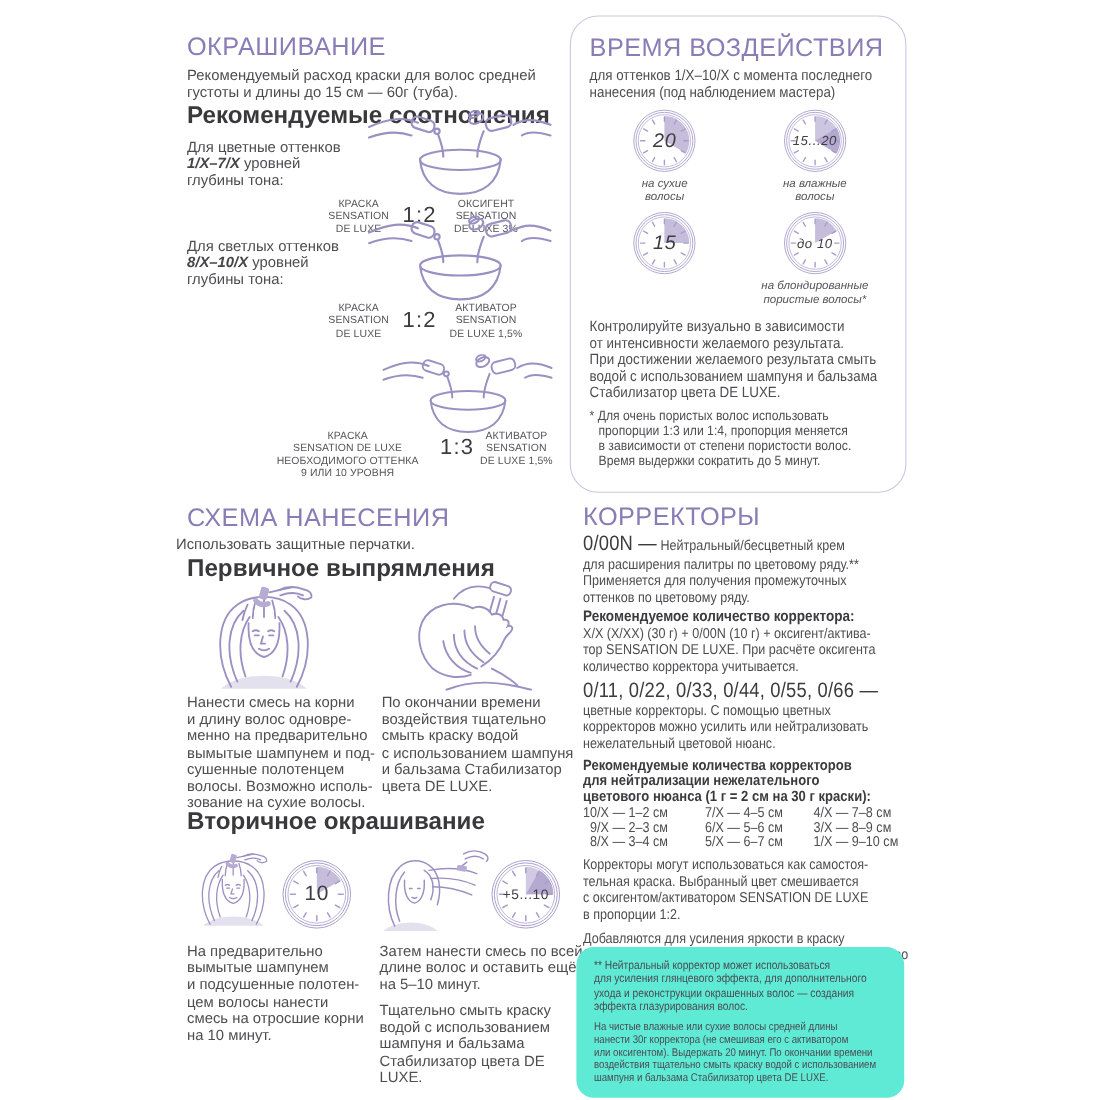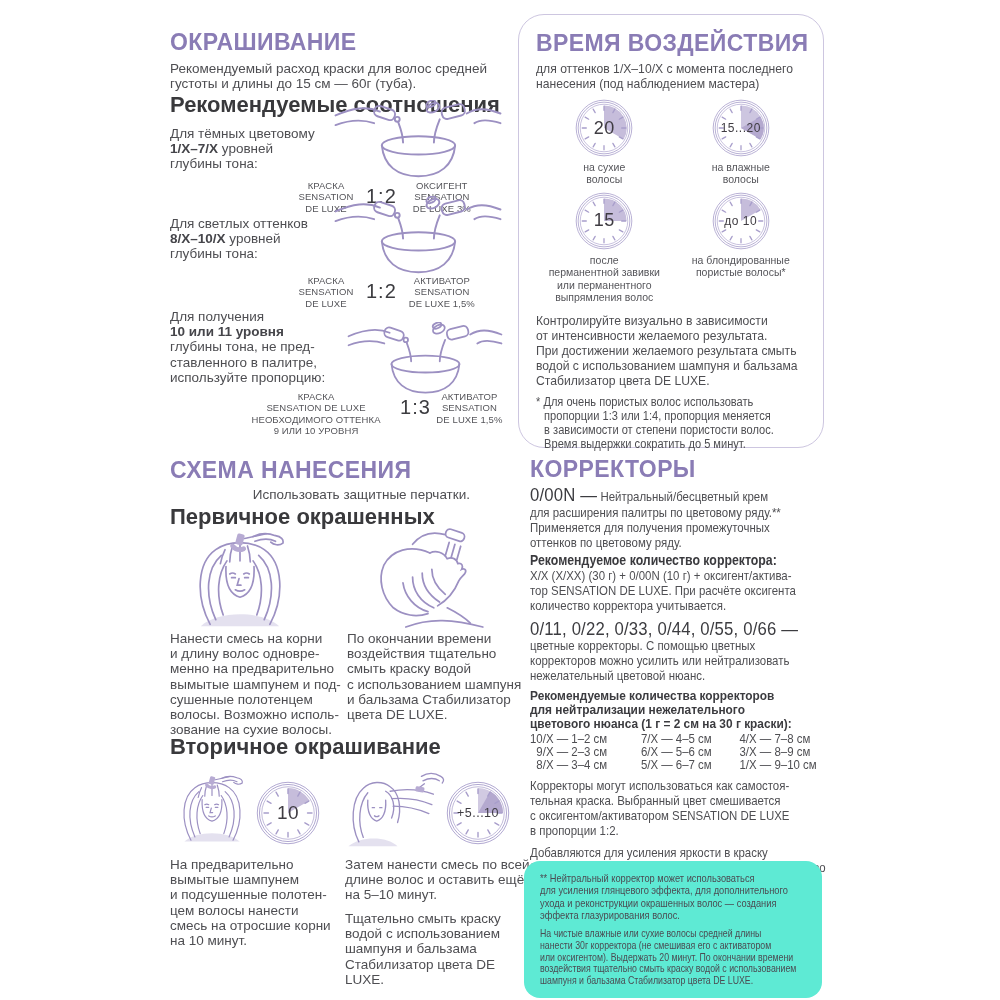--- a/index.html
+++ b/index.html
@@ -1,37 +1,37 @@
 <!DOCTYPE html>
 <html><head>
 <meta charset="utf-8">
 <style>
   html,body{margin:0;padding:0;background:#fff;}
   .page{position:relative;width:1000px;height:1000px;background:#ffffff;overflow:hidden;
         font-family:"Liberation Sans","DejaVu Sans",sans-serif;color:#4e4e52;}
   .abs{position:absolute;}
-  .h1{font-size:23px;font-weight:bold;color:#8a7cb5;letter-spacing:.4px;white-space:nowrap;}
+  .h1{font-size:23px;font-weight:normal;color:#8a7cb5;letter-spacing:.4px;white-space:nowrap;}
   .h2{font-size:22px;font-weight:bold;color:#39393c;white-space:nowrap;}
   .body{font-size:13.5px;line-height:15.2px;white-space:pre-line;}
-  .lbl b{color:#45454a;}
+  .lbl b{color:#45454a;font-style:italic;}
   .cap{font-size:9.5px;line-height:11.3px;text-align:center;white-space:pre-line;color:#55555a;letter-spacing:.1px;}
   .cap-row{position:absolute;display:flex;justify-content:flex-start;align-items:flex-start;}
   .mixratio{font-size:20px;color:#3c3c40;margin-top:5px;letter-spacing:1px;}
   .ill svg{width:100%;height:100%;display:block;}
   .clock{position:absolute;}
   .clock svg{width:100%;height:100%;display:block;}
   .cnum{position:absolute;inset:0;display:flex;align-items:center;justify-content:center;
         color:#3f3c42;letter-spacing:.5px;}
   .num-lg{font-size:18px;} .num-md{font-size:19px;} .num-sm{font-size:12px;} .num-xs{font-size:12.5px;}
   
   .time-box{position:absolute;left:518px;top:14px;width:306px;height:434px;box-sizing:border-box;
             border:1.5px solid #cdc6e0;border-radius:26px;padding:15px 14px 0 17px;}
   .sx{transform:scaleX(.9);transform-origin:0 0;}
   .tb-intro{width:302px;font-size:13.5px;line-height:15px;white-space:pre-line;margin-top:4px;}
-  .clock-grid{display:grid;grid-template-columns:1fr 1fr;justify-items:center;margin-top:8px;row-gap:6px;}
+  .clock-grid{display:grid;grid-template-columns:1fr 1fr;justify-items:center;margin-top:8px;row-gap:6px;font-style:italic;}
   .clock-cell{display:flex;flex-direction:column;align-items:center;}
   .clock-sq{position:relative;width:58px;height:58px;}
   .clock-label{font-size:10.5px;line-height:12.4px;text-align:center;white-space:pre-line;margin-top:4px;color:#55555a;}
   .tb-control{width:302px;font-size:13.5px;line-height:15px;white-space:pre-line;margin-top:10px;}
   .tb-foot{width:302px;font-size:12.3px;line-height:13.8px;white-space:pre-line;margin-top:8px;
            padding-left:9px;text-indent:-9px;}
   
   .corr{position:absolute;left:530px;top:483px;width:368px;transform:scaleX(.88);transform-origin:0 0;}
   .c-lead{font-size:19px;line-height:17px;color:#3c3c40;letter-spacing:.2px;}
   .c-lead-row{margin-top:3px;}
@@ -116,21 +116,21 @@
   </defs>
 </svg>
 
 <div class="page">
 
   <div class="abs h1" style="left:170px;top:29px;">ОКРАШИВАНИЕ</div>
   <div class="abs body" style="left:170px;top:61px;width:340px;">Рекомендуемый расход краски для волос средней
 густоты и длины до 15 см — 60г (туба).</div>
   <div class="abs h2" style="left:170px;top:92px;">Рекомендуемые соотношения</div>
 
-  <div class="abs body lbl" style="left:170px;top:126px;width:165px;"><span>Для тёмных цветовому
+  <div class="abs body lbl" style="left:170px;top:126px;width:165px;"><span>Для цветные оттенков
 </span><b>1/X–7/X</b><span> уровней
 глубины тона:</span></div>
   <div class="abs ill" style="left:332px;top:100px;width:172px;height:82px;">
     <svg viewBox="0 0 175 85">
         <use href="#bowl"></use>
       </svg>
   </div>
   <div class="cap-row" style="left:286px;top:180px;width:222px;">
     <div class="cap" style="width:80px;">КРАСКА
 SENSATION
@@ -152,44 +152,39 @@
   <div class="cap-row" style="left:286px;top:275px;width:222px;">
     <div class="cap" style="width:80px;">КРАСКА
 SENSATION
 DE LUXE</div>
     <div class="mixratio">1:2</div>
     <div class="cap" style="width:90px;">АКТИВАТОР
 SENSATION
 DE LUXE 1,5%</div>
   </div>
 
-  <div class="abs body lbl" style="left:170px;top:309px;width:190px;"><span>Для получения
-</span><b>10 или 11 уровня</b><span>
-глубины тона, не пред-
-ставленного в палитре,
-используйте пропорцию:</span></div>
   <div class="abs ill" style="left:345px;top:322px;width:160px;height:76px;">
     <svg viewBox="0 0 175 85">
         <use href="#bowl"></use>
       </svg>
   </div>
   <div class="cap-row" style="left:232px;top:391px;width:276px;">
     <div class="cap" style="width:170px;">КРАСКА
 SENSATION DE LUXE
 НЕОБХОДИМОГО ОТТЕНКА
 9 ИЛИ 10 УРОВНЯ</div>
     <div class="mixratio">1:3</div>
     <div class="cap" style="width:78px;">АКТИВАТОР
 SENSATION
 DE LUXE 1,5%</div>
   </div>
 
   <div class="abs h1" style="left:170px;top:457px;">СХЕМА НАНЕСЕНИЯ</div>
-  <div class="abs body" style="left:170px;top:487px;width:300px;text-align:right;">Использовать защитные перчатки.</div>
-  <div class="abs h2" style="left:170px;top:504px;">Первичное окрашенных</div>
+  <div class="abs body" style="left:160px;top:487px;width:300px;">Использовать защитные перчатки.</div>
+  <div class="abs h2" style="left:170px;top:504px;">Первичное выпрямления</div>
 
   <div class="abs ill" style="left:170px;top:531px;width:140px;height:98px;">
     <svg viewBox="0 0 140 105">
         <use href="#head-apply"></use>
       </svg>
   </div>
   <div class="abs ill" style="left:350px;top:527px;width:155px;height:101px;">
     <svg viewBox="0 0 155 105">
         <use href="#head-wash"></use>
       </svg>
@@ -279,24 +274,20 @@
 волосы</div>
       </div>
       <div class="clock-cell">
         <div class="clock-sq clock" style="position:relative;">
           <svg viewBox="0 0 100 100">
             <path d="M50 50L50 11A39 39 0 0 1 89 50Z" fill="#c6bddb"></path>
             <use href="#clock-base"></use>
           </svg>
           <span class="cnum num-lg">15</span>
         </div>
-        <div class="clock-label">после
-перманентной завивки
-или перманентного
-выпрямления волос</div>
       </div>
       <div class="clock-cell">
         <div class="clock-sq clock" style="position:relative;">
           <svg viewBox="0 0 100 100">
             <path d="M50 50L50 11A39 39 0 0 1 83.8 30.5Z" fill="#c6bddb"></path>
             <use href="#clock-base"></use>
           </svg>
           <span class="cnum num-sm">до 10</span>
         </div>
         <div class="clock-label">на блондированные

